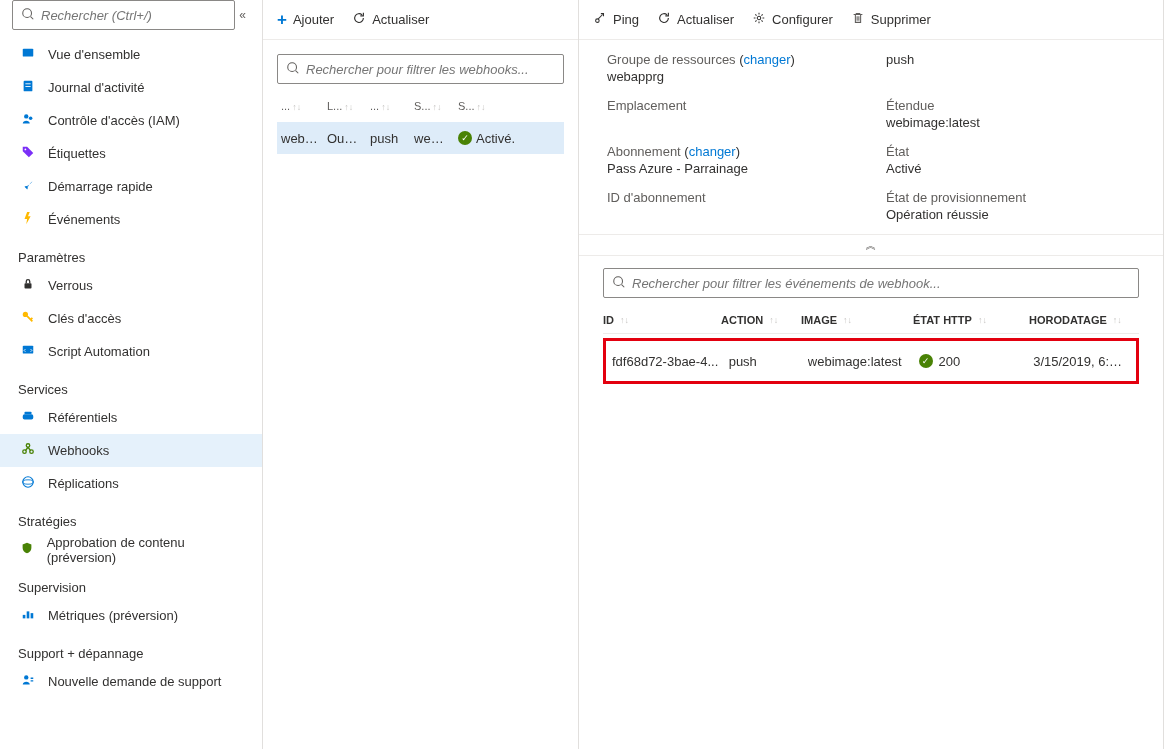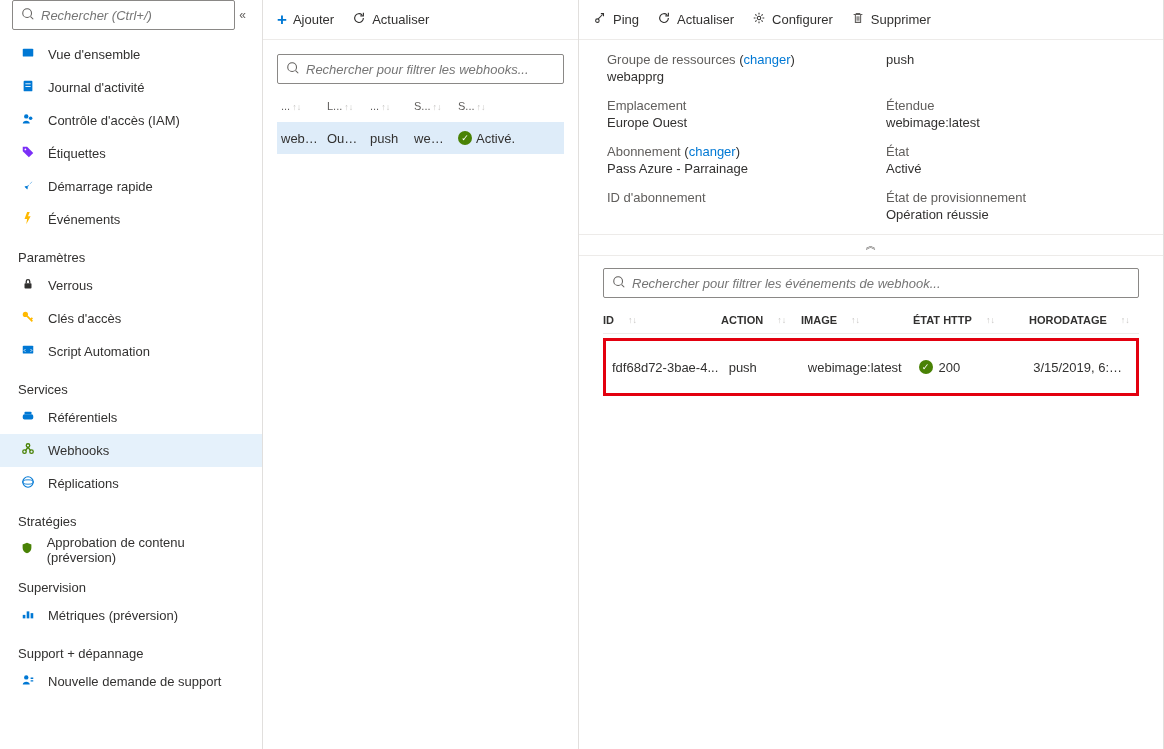--- a/index.html
+++ b/index.html
@@ -45,23 +45,23 @@
 .link{color:#0078d4;cursor:pointer}
 .paren{color:#323130}
 
 .collapse-bar{height:22px;display:flex;align-items:center;justify-content:center;border-top:1px solid #edebe9;border-bottom:1px solid #edebe9;cursor:pointer;color:#605e5c;font-size:11px}
 
 .ev-search{padding:12px 24px 8px}
 .ev-search .search-box{width:100%}
 
 .ev-table{padding:0 24px}
 .ev-head{display:flex;font-size:11px;color:#323130;font-weight:600;height:28px;align-items:center;border-bottom:1px solid #edebe9}
-.ev-head>div{display:flex;align-items:center;gap:12px}
+.ev-head>div{display:flex;align-items:center;gap:4px}
 .ev-body-wrap{border:3px solid #e3000f;margin-top:4px}
-.ev-row{display:flex;align-items:center;height:52px;font-size:13px}
+.ev-row{display:flex;align-items:center;height:40px;font-size:13px}
 .ev-row>div{white-space:nowrap;overflow:hidden;text-overflow:ellipsis;padding-right:8px}
 .e1{width:118px}.e2{width:80px}.e3{width:112px}.e4{width:116px;display:flex;align-items:center;gap:6px}.e5{width:104px}
 
 .green-dot{width:14px;height:14px;border-radius:50%;background:#498205;display:inline-flex;align-items:center;justify-content:center;color:#fff;font-size:9px;flex-shrink:0}
 svg{width:14px;height:14px;flex-shrink:0}
 </style>
 </head>
 <body>
 
 <div class="root">
@@ -286,21 +286,20 @@
     <div class="kv-grid" id="kv-grid">
         <div class="kv">
           <div class="k">Groupe de ressources <span class="paren">(</span><span class="link">changer</span><span class="paren">)</span></div>
           <div class="v link">webapprg</div>
         </div>
         <div class="kv">
           <div class="v">push</div>
         </div>
         <div class="kv">
           <div class="k">Emplacement</div>
-          <div class="v">Europe Ouest</div>
         </div>
         <div class="kv">
           <div class="k">Étendue</div>
           <div class="v">webimage:latest</div>
         </div>
         <div class="kv">
           <div class="k">Abonnement <span class="paren">(</span><span class="link">changer</span><span class="paren">)</span></div>
           <div class="v link">Pass Azure - Parrainage</div>
         </div>
         <div class="kv">

